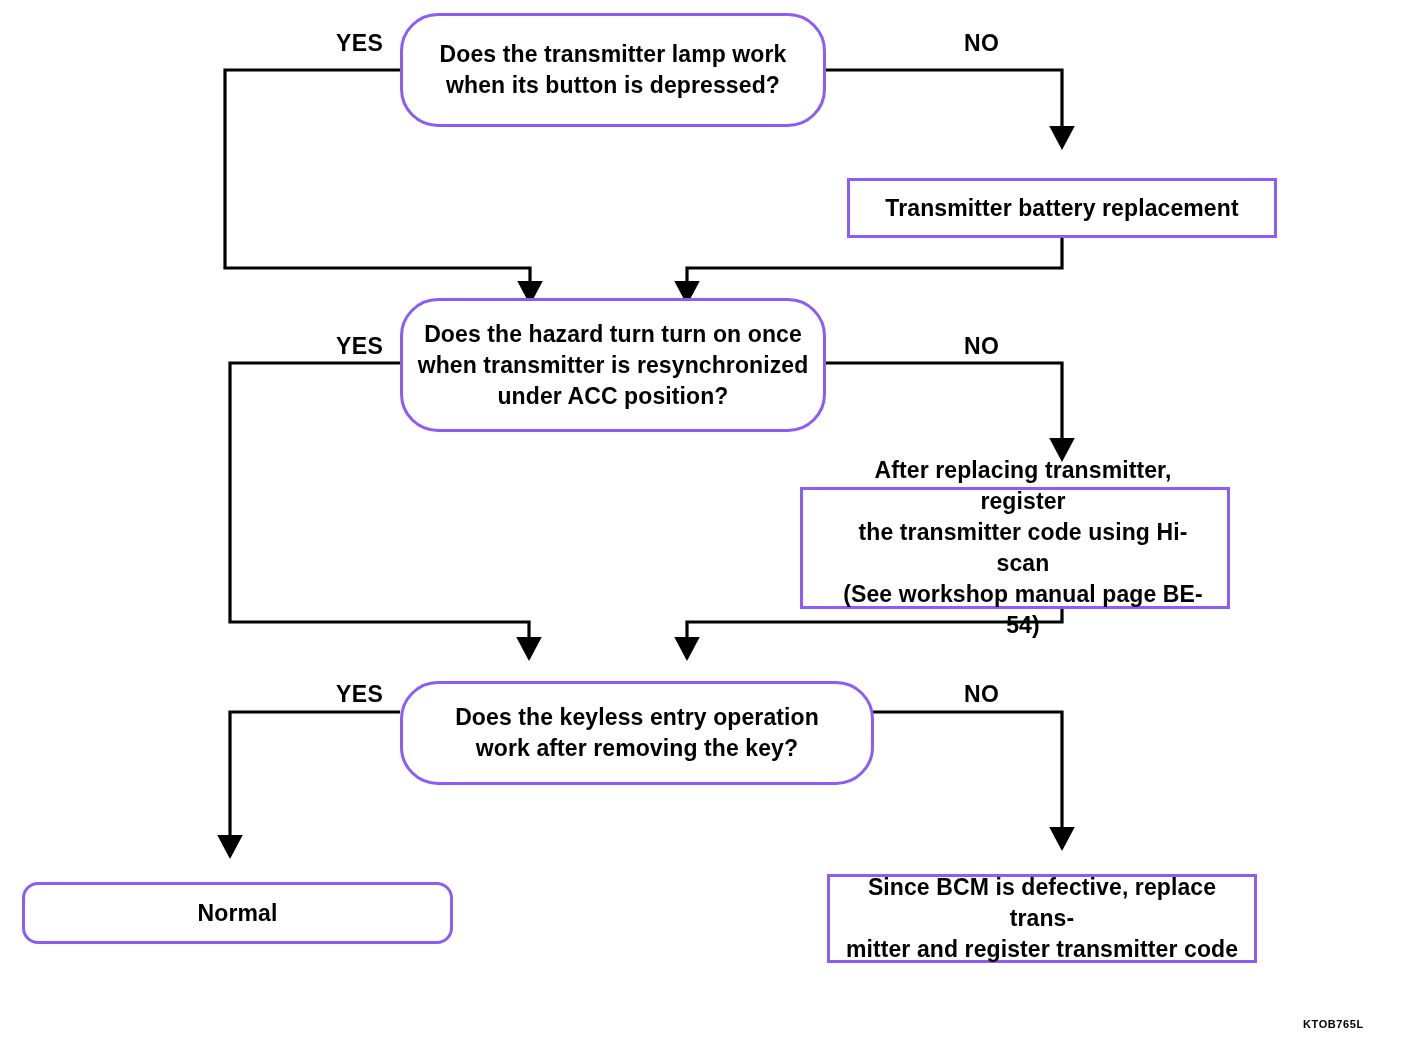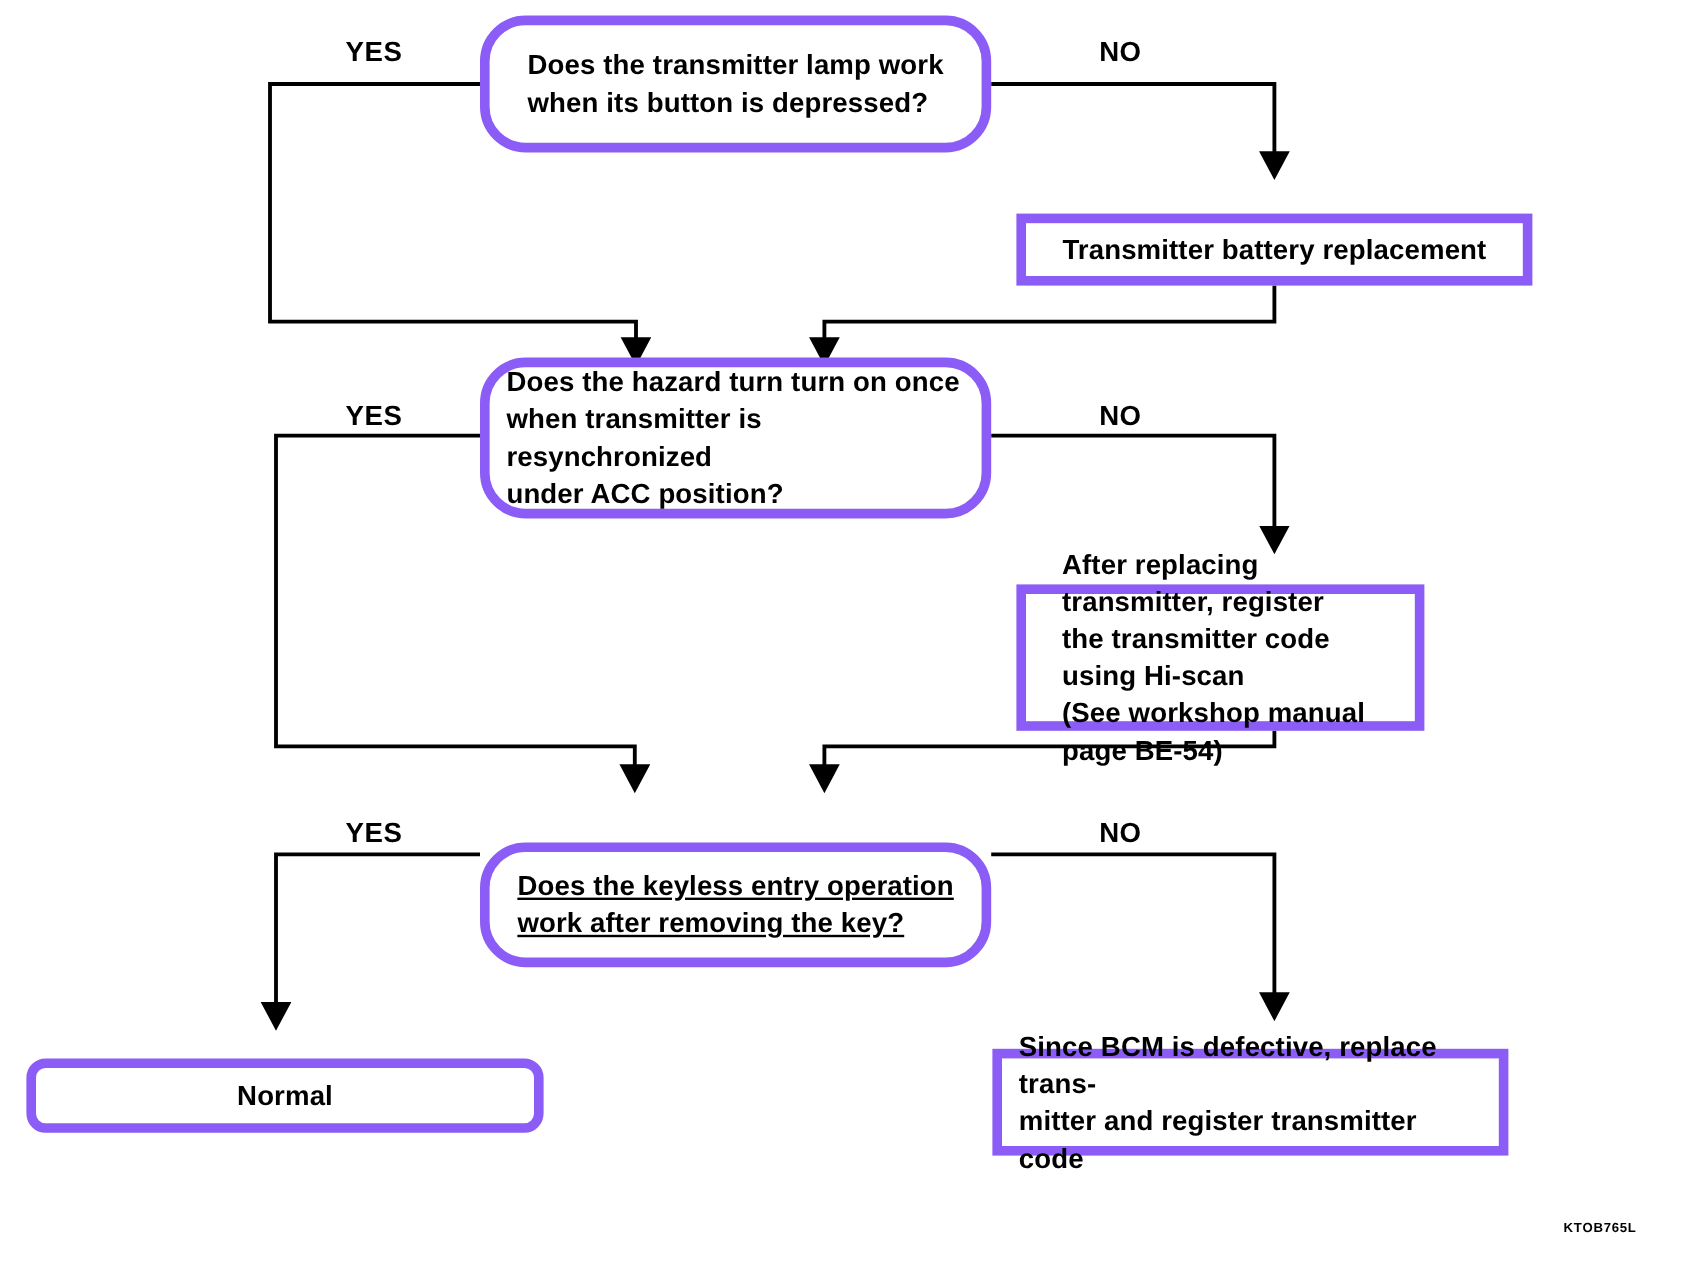--- a/index.html
+++ b/index.html
@@ -26,25 +26,25 @@
     width: 1408px;
     height: 1060px;
     pointer-events: none;
   }
 
   
   .node {
     position: absolute;
     box-sizing: border-box;
     background: #ffffff;
-    border: 8px solid #8b5cf6;
+    border: 3px solid #8b5cf6;
     display: flex;
     align-items: center;
     justify-content: center;
-    text-align: left;
+    text-align: center;
     z-index: 2;
   }
   .node.decision {
     border-radius: 38px;
   }
   .node.process {
     border-radius: 0;
     margin-top: 28px;
   }
   .node .node-text {
@@ -57,20 +57,21 @@
   }
 
   
   .branch-label {
     position: absolute;
     font-size: 23px;
     font-weight: 600;
     letter-spacing: 0.4px;
     z-index: 3;
     background: transparent;
+    margin-left: 48px;
   }
 
   
   .caption {
     position: absolute;
     font-size: 11px;
     font-weight: 700;
     letter-spacing: 0.6px;
     z-index: 3;
   }
@@ -121,27 +122,27 @@
 
   <div class="node decision" style="left:400px; top:298px; width:426px; height:134px;">
     <span class="node-text">Does the hazard turn turn on once
 when transmitter is resynchronized
 under ACC position?</span>
   </div>
 
   <div class="branch-label" style="left:288px; top:333px;">YES</div>
   <div class="branch-label" style="left:916px; top:333px;">NO</div>
 
-  <div class="node process" style="left:847px; top:459px; width:340px; height:122px;padding-left:16px;">
+  <div class="node process" style="left:800px; top:459px; width:430px; height:122px;padding-left:16px;">
     <span class="node-text">After replacing transmitter, register
 the transmitter code using Hi-scan
 (See workshop manual page BE-54)</span>
   </div>
 
-  <div class="node decision" style="left:400px; top:702px; width:426px; height:104px;text-decoration:underline;">
+  <div class="node decision" style="left:400px; top:681px; width:474px; height:104px;">
     <span class="node-text">Does the keyless entry operation
 work after removing the key?</span>
   </div>
 
   <div class="branch-label" style="left:288px; top:681px;">YES</div>
   <div class="branch-label" style="left:916px; top:681px;">NO</div>
 
   <div class="node process" style="left:22px; top:854px; width:431px; height:62px;border-radius:16px;">
     <span class="node-text">Normal</span>
   </div>

